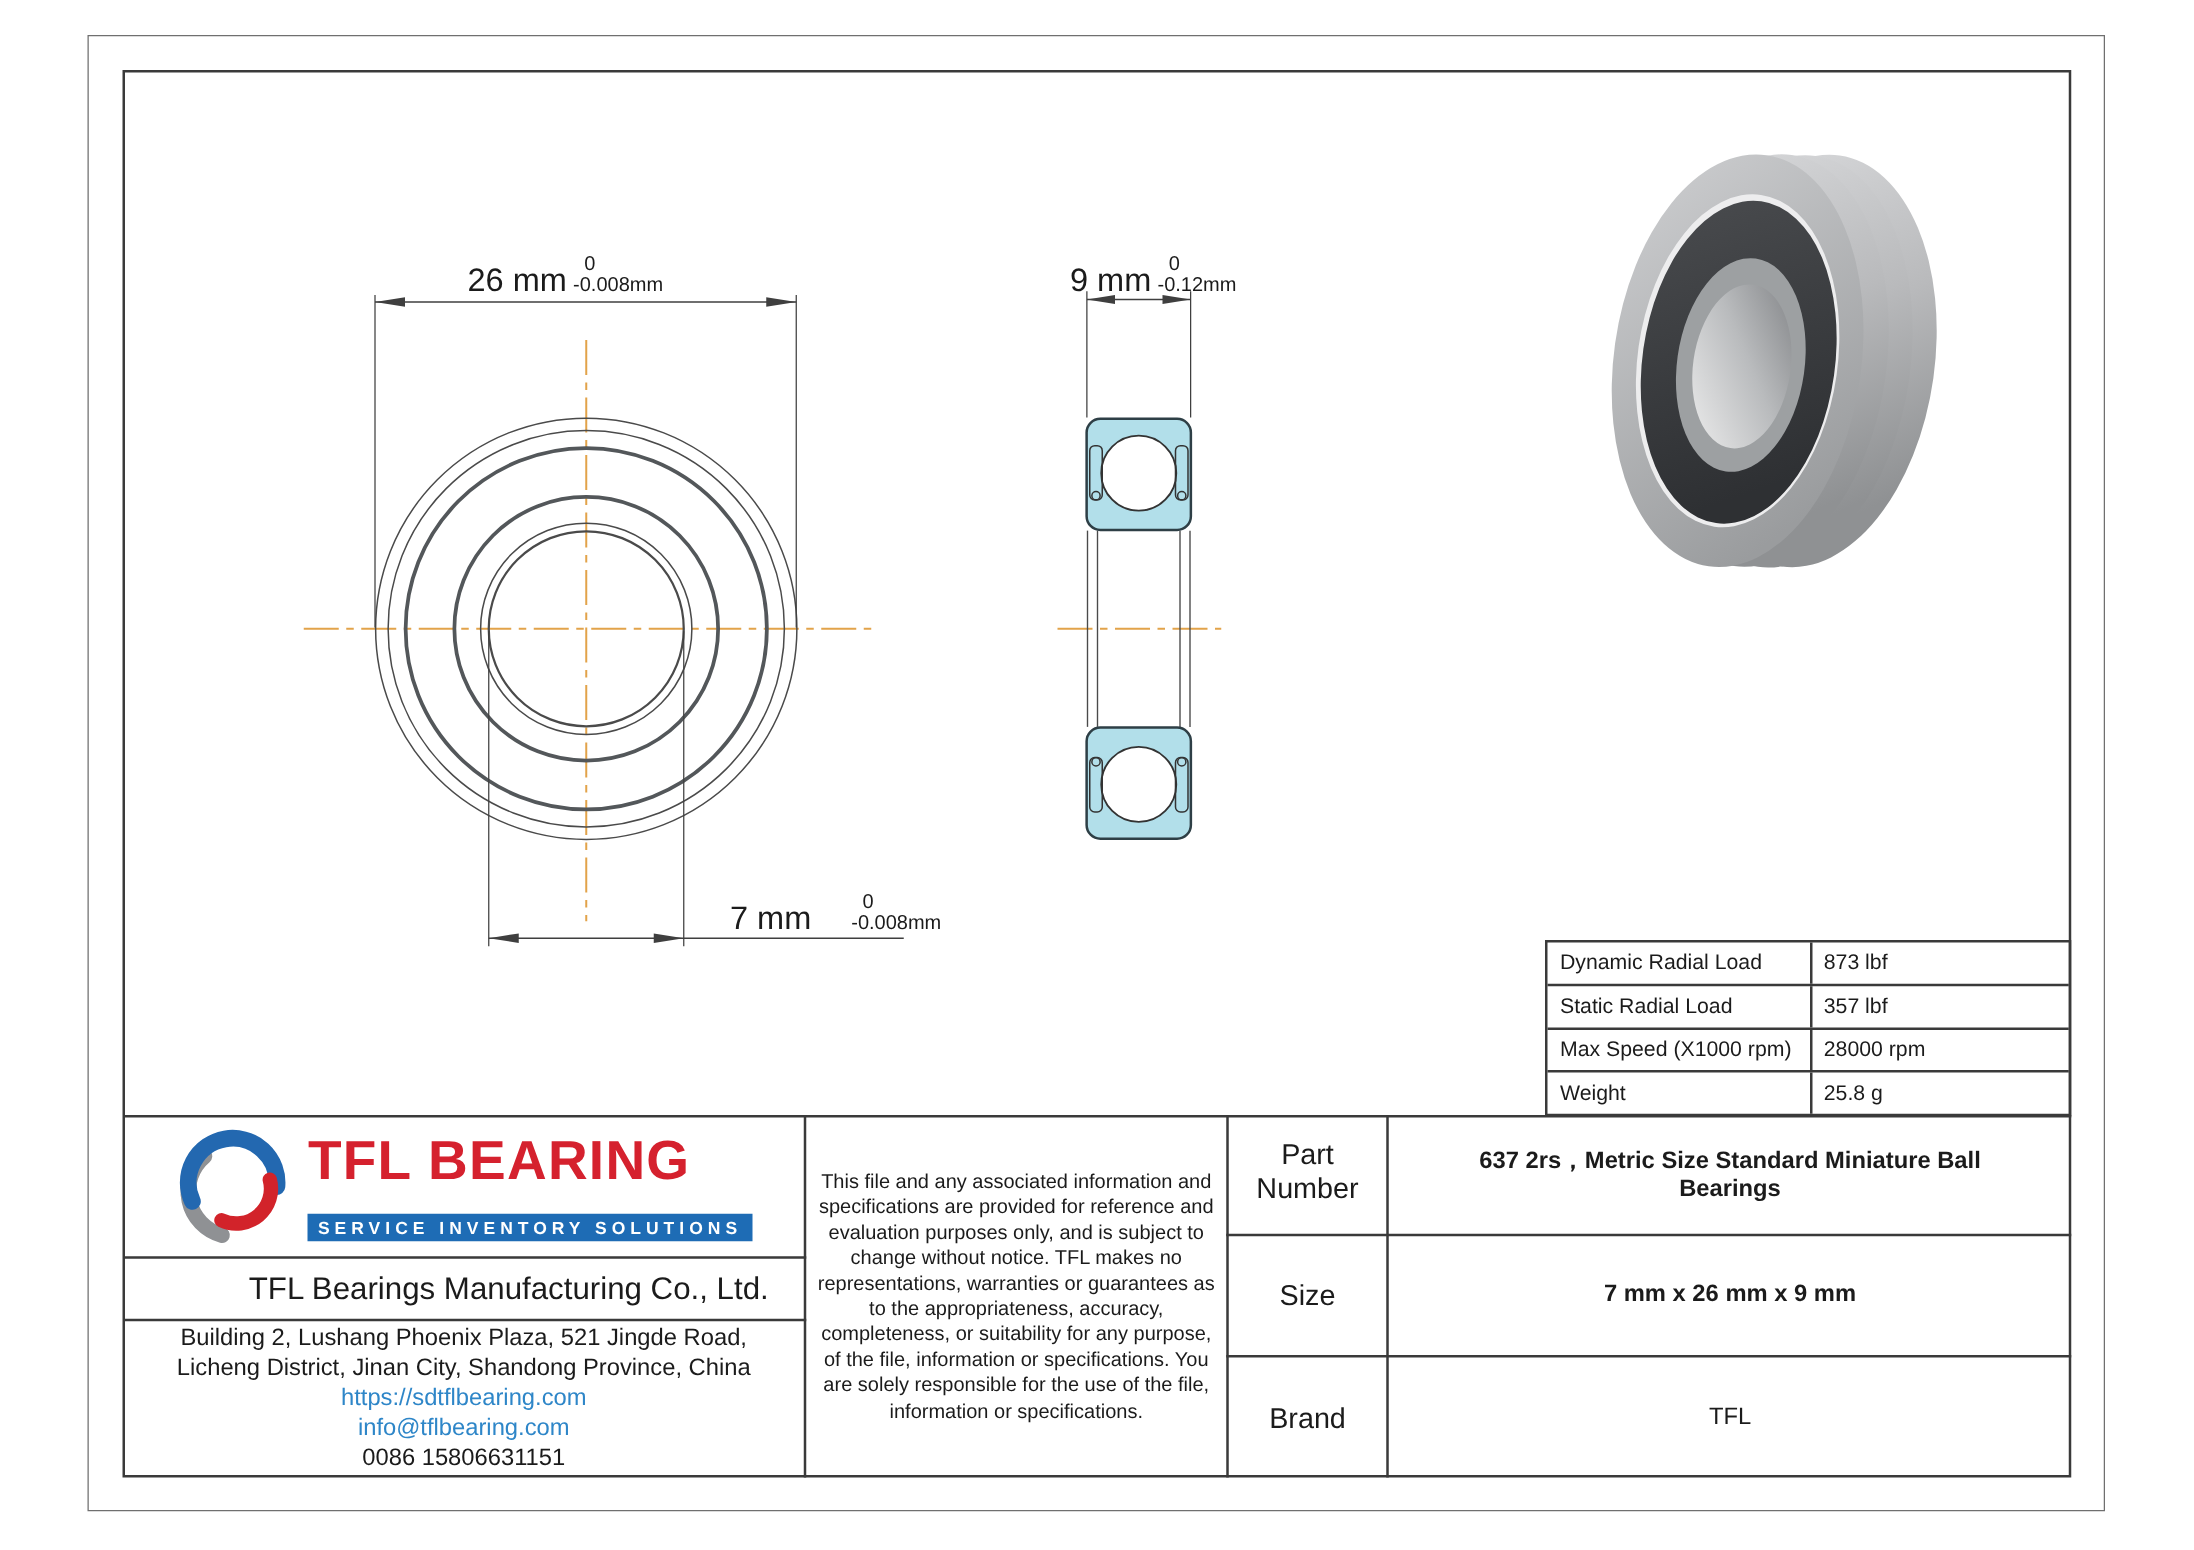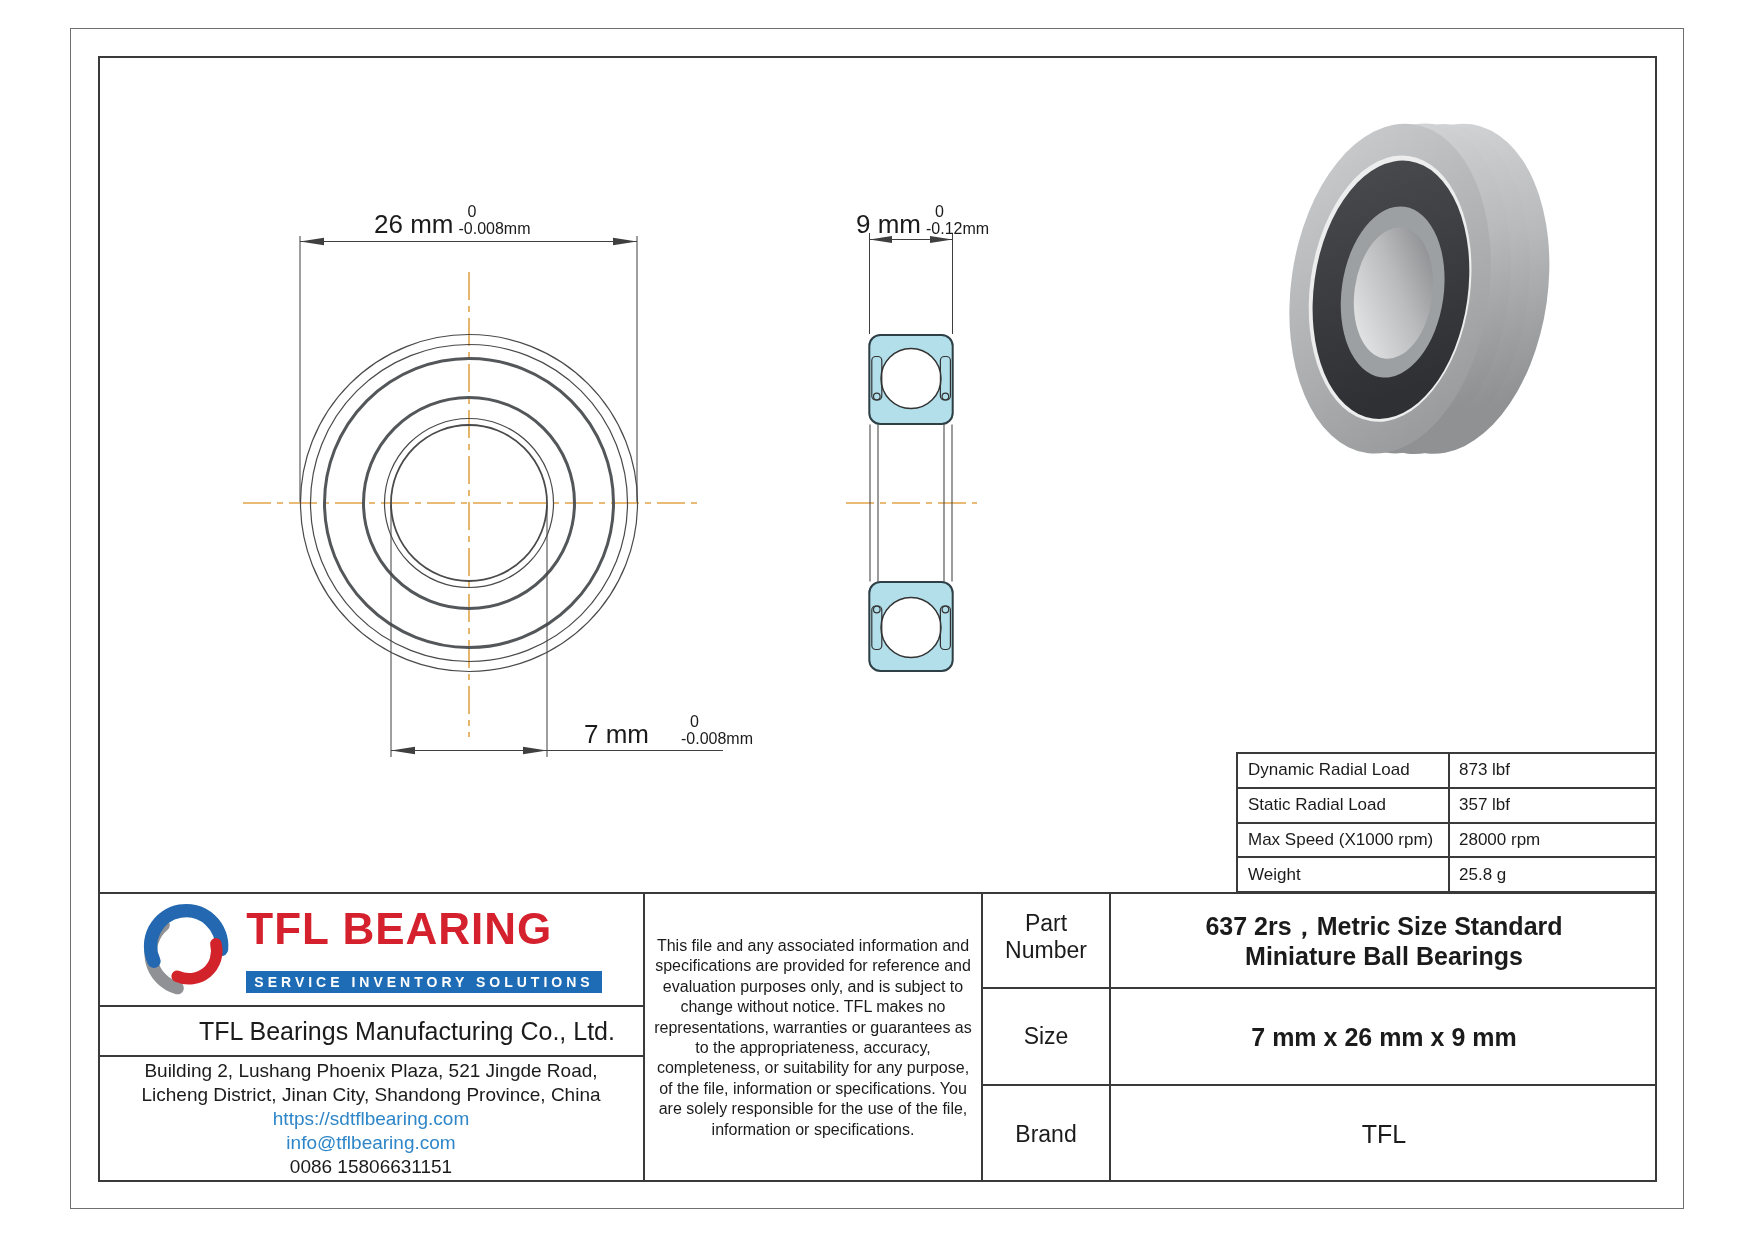--- a/index.html
+++ b/index.html
@@ -30,21 +30,21 @@
 
   
   .divider{position:absolute;background:#3a3a3a;}
   .cell{position:absolute;display:flex;align-items:center;justify-content:center;
     box-sizing:border-box;text-align:center;}
   .company-cell{font-size:25px;margin-left:36px;}
   .address-cell{flex-direction:column;font-size:19px;line-height:1.26;justify-content:flex-start;padding-top:2px;}
   .link{color:#2e86c8;cursor:pointer;}
   .disclaimer-cell{font-size:16px;line-height:1.28;padding:0 5px;border-radius:30px;}
   .field-label{font-size:23px;}
-  .field-value{font-size:25px;font-weight:700;padding:12px 40px;line-height:1.2;}
+  .field-value{font-size:19px;font-weight:700;padding:12px 40px;line-height:1.2;}
   .field-value.plain{font-weight:400;}
 
   
   .logo-cell{gap:10px;}
   .logo-text{display:flex;flex-direction:column;align-items:flex-start;}
   .logo-brand{color:#d5212e;font-size:44px;font-weight:700;letter-spacing:1px;line-height:1.0;}
   .logo-tagline{background:#1e6cb5;color:#ffffff;font-size:14px;font-weight:700;
     letter-spacing:4px;padding:3px 8px;margin-top:20px;align-self:stretch;text-align:center;}
 </style>
 </head>

